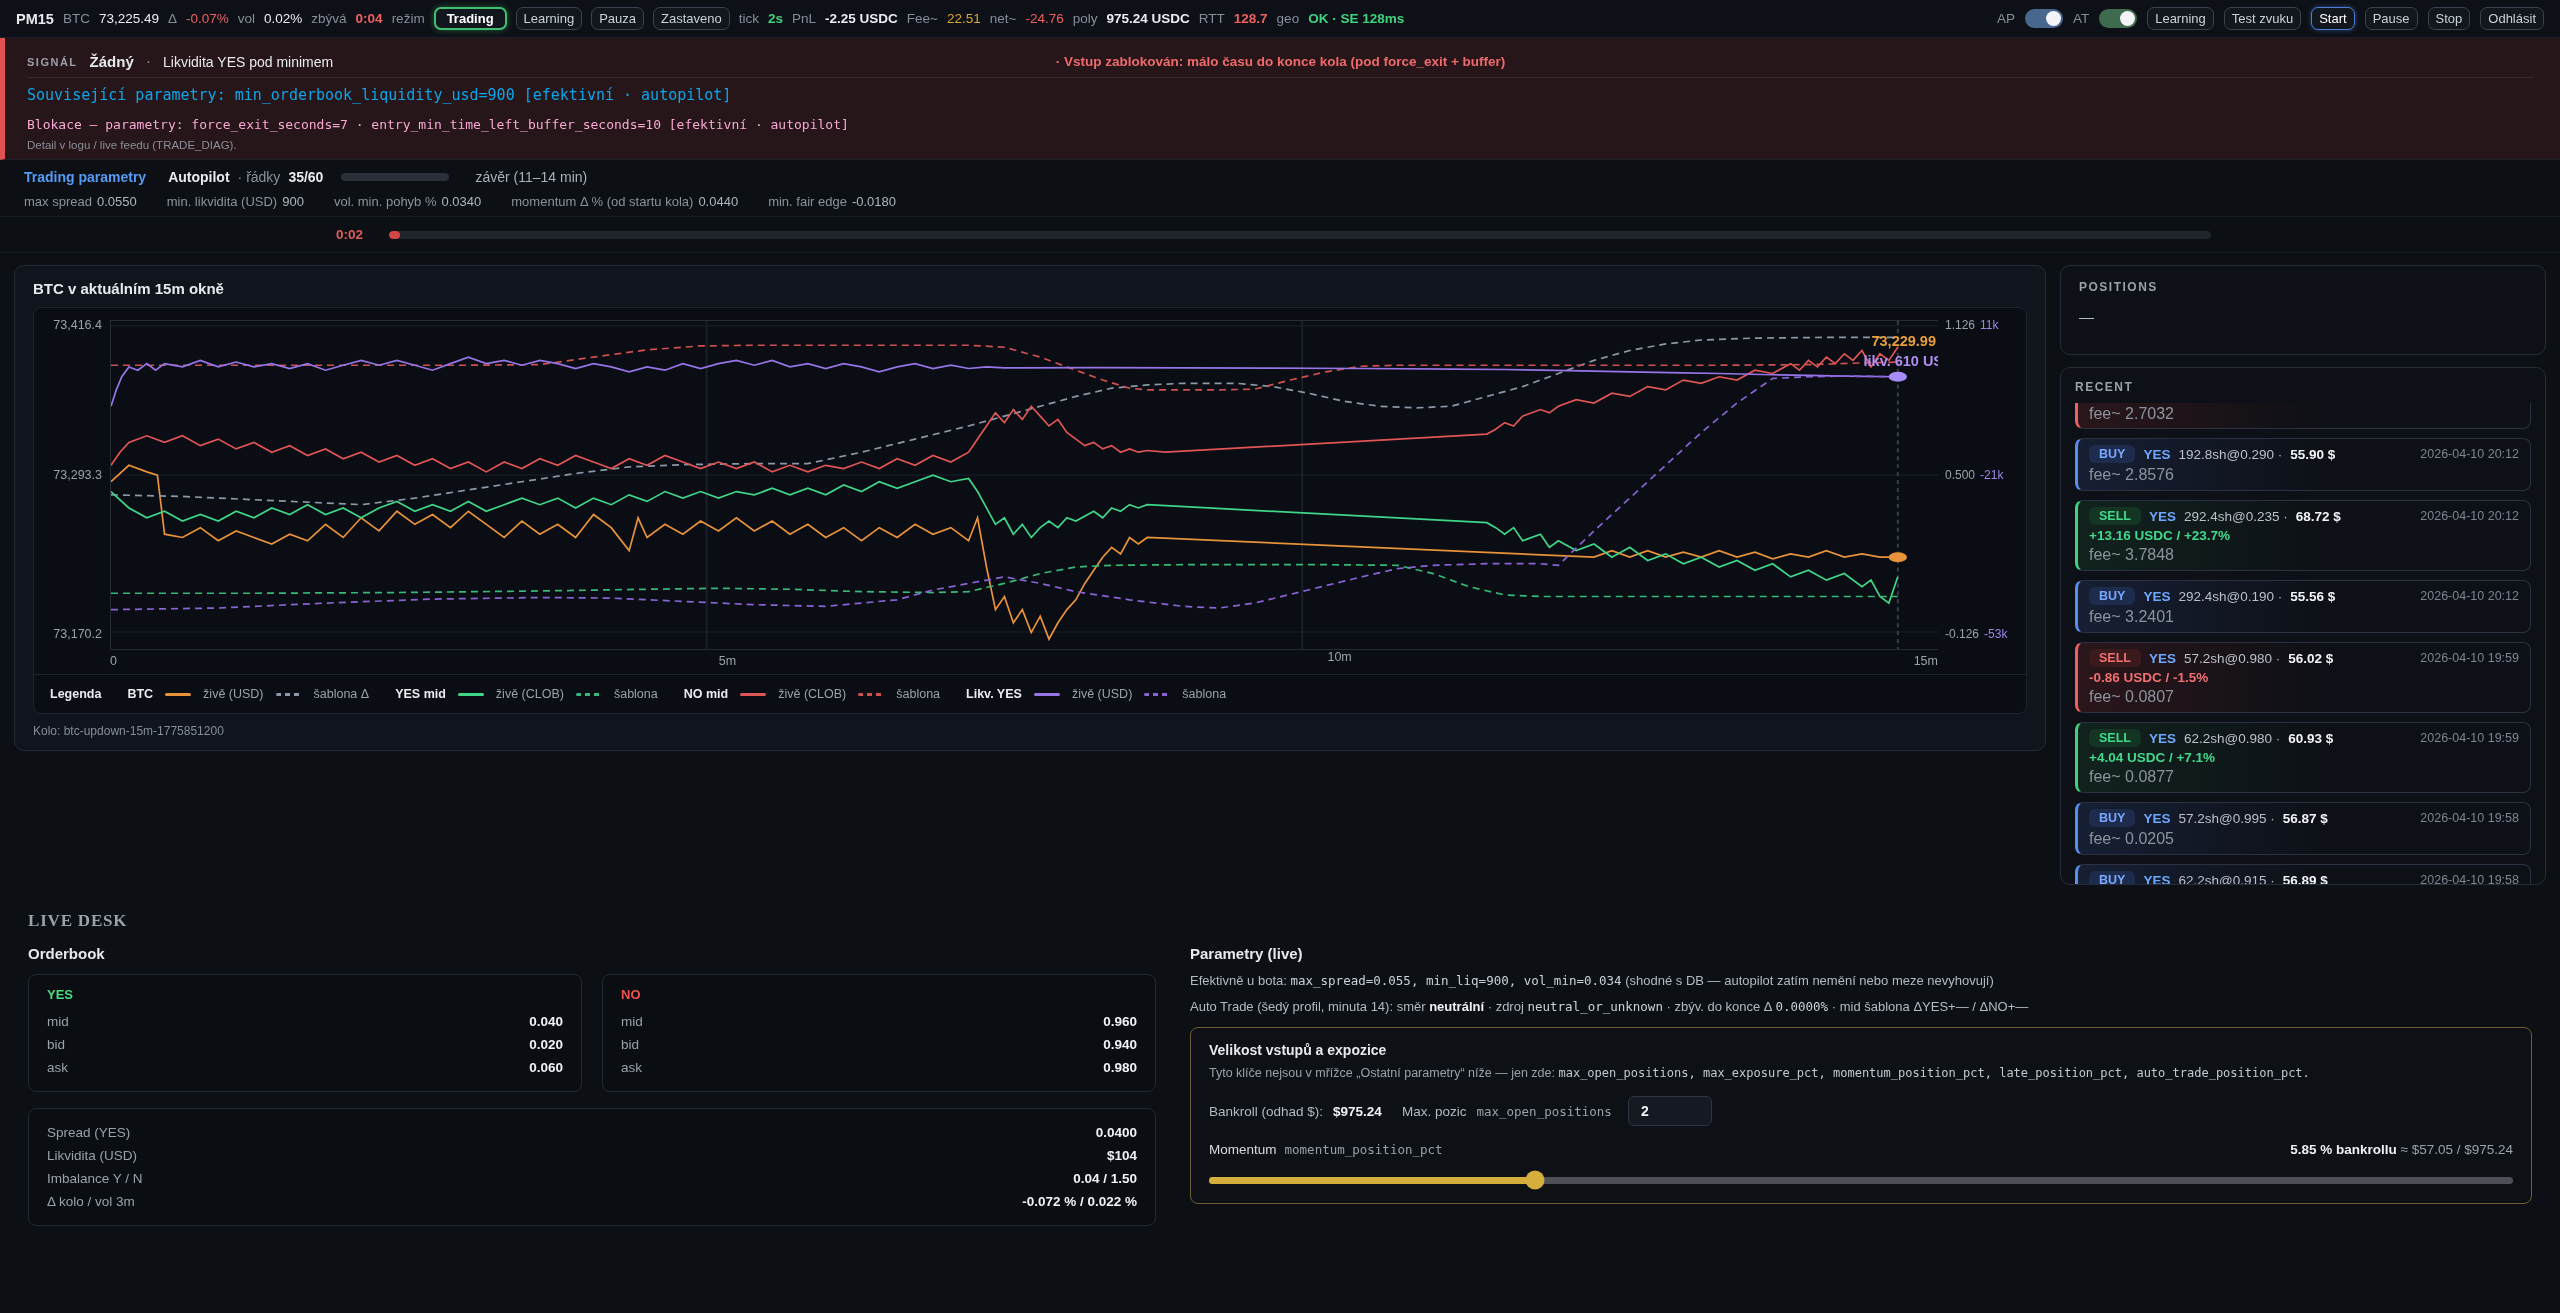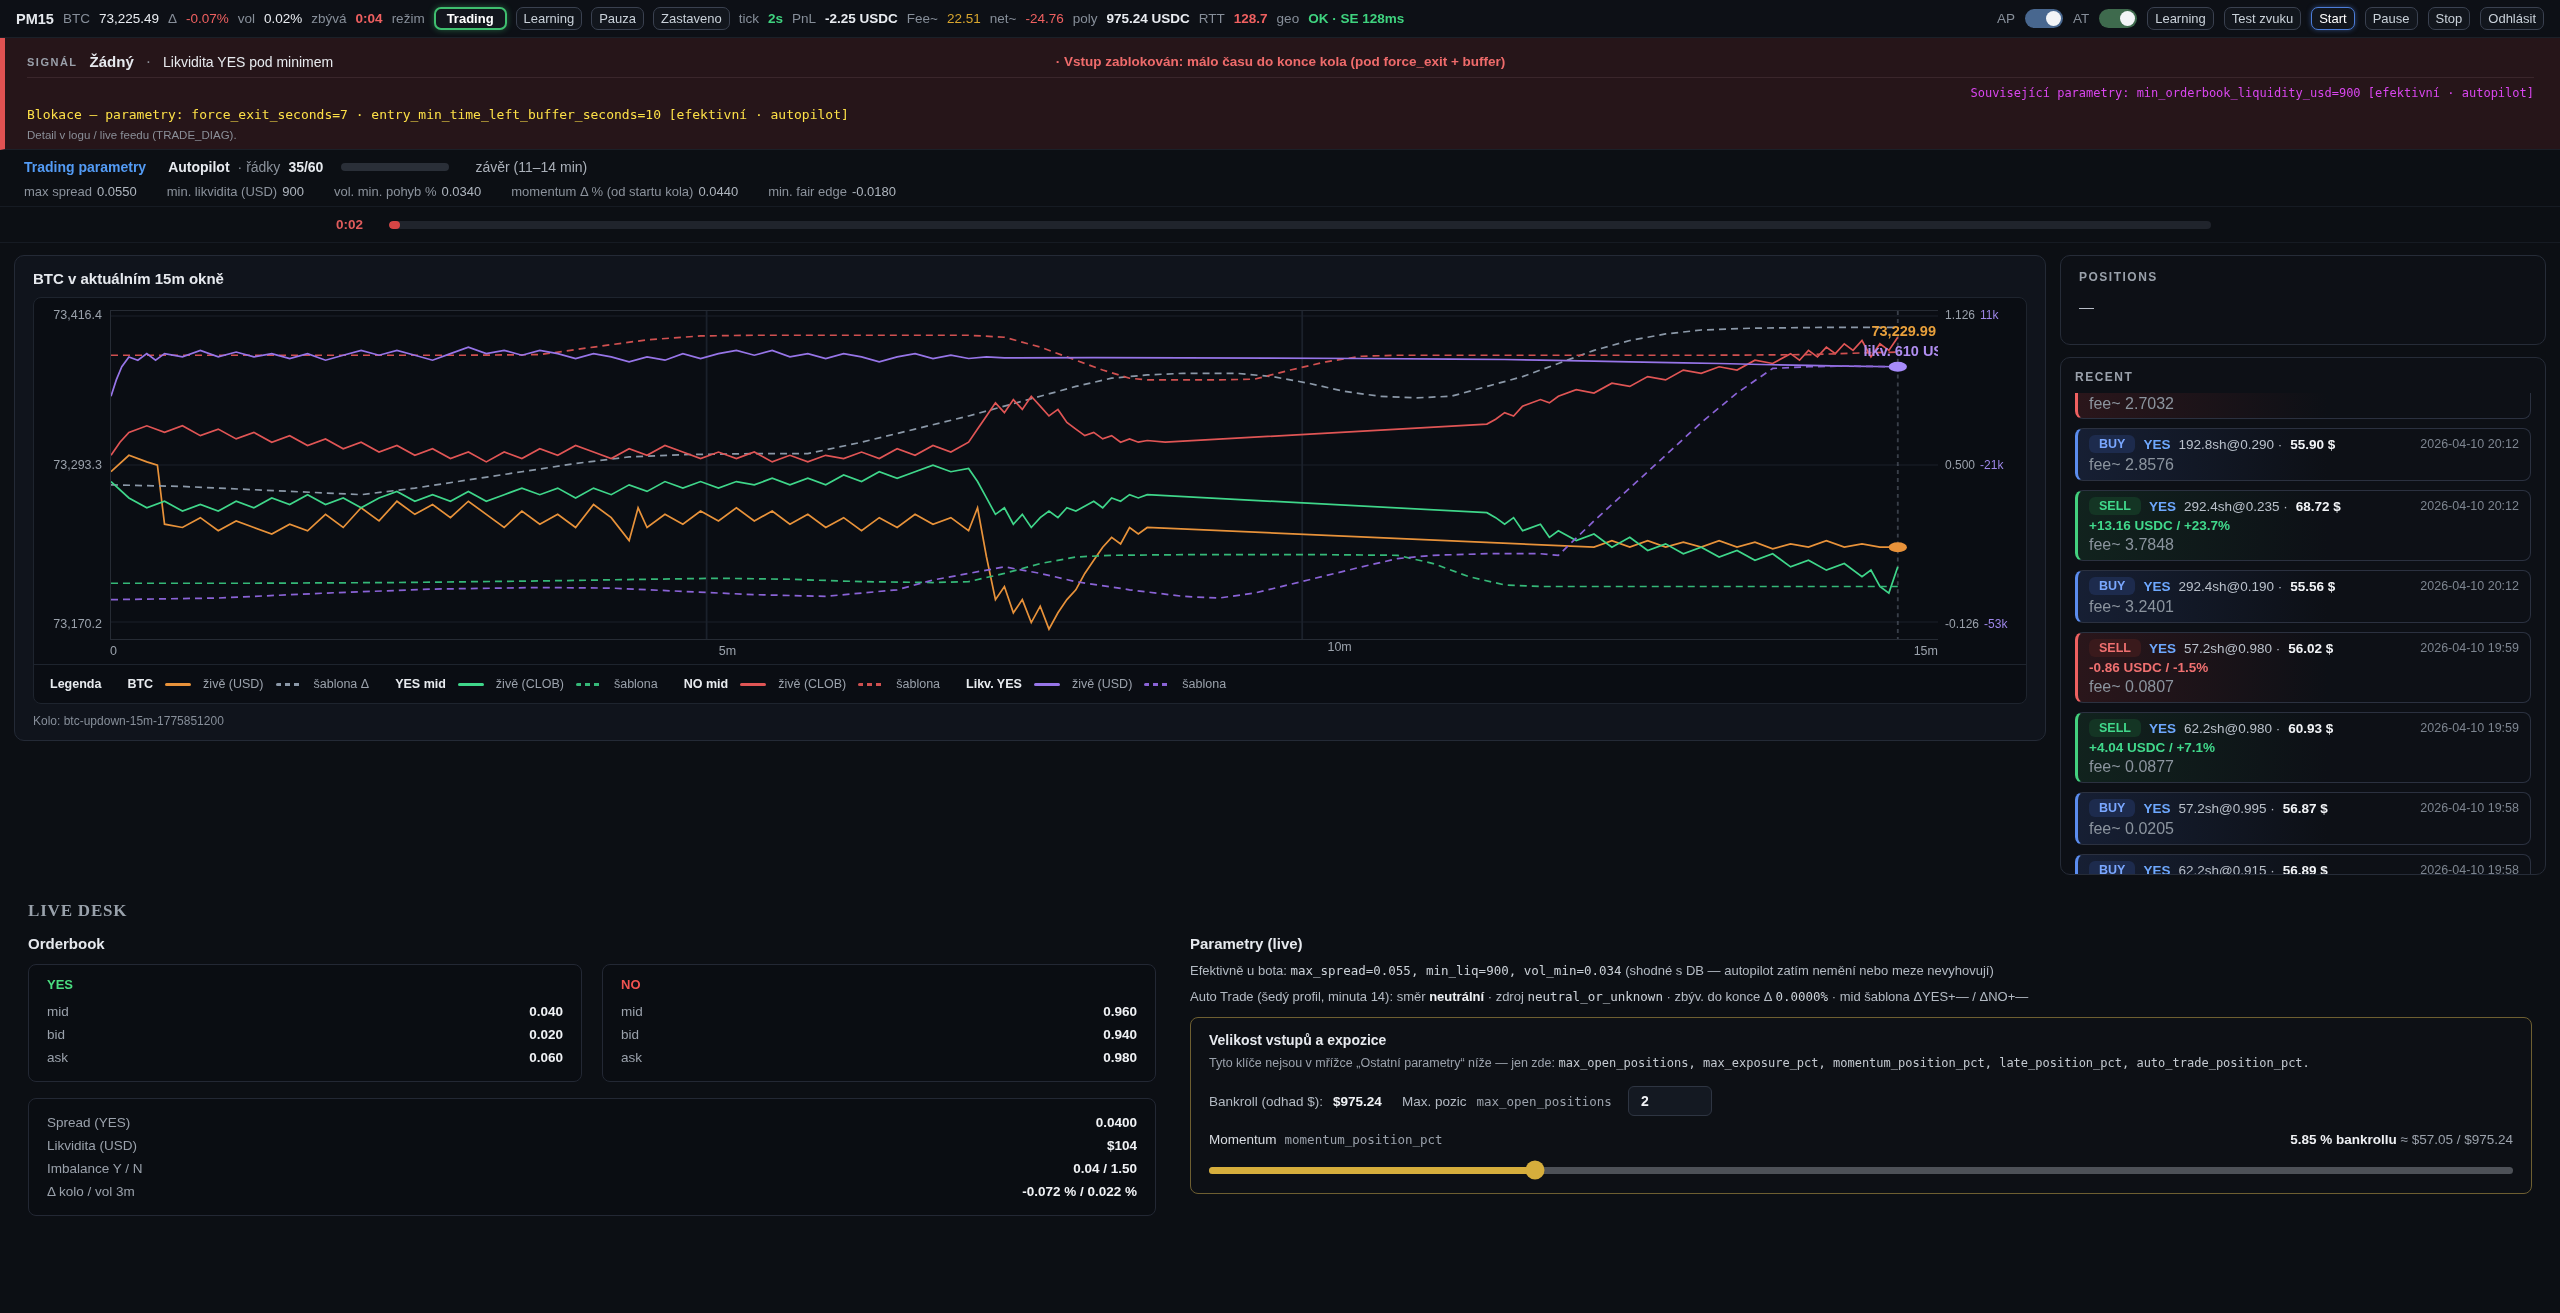--- a/index.html
+++ b/index.html
@@ -30,22 +30,22 @@
 
   
   .signal { background:#261519; border-left:5px solid #e05252; border-bottom:1px solid #1b2028;
     padding:8px 26px 8px 22px; position:relative; }
   .sig-row1 { display:flex; align-items:center; gap:12px; height:32px; border-bottom:1px solid #3a262b; position:relative; }
   .sig-label { color:#9aa0aa; font-size:11px; letter-spacing:1.5px; font-weight:700;text-align:right; }
   .sig-name { font-size:15px; font-weight:700; }
   .sig-dot { color:#8b8f98; }
   .sig-text { font-size:14px; color:#e7eaee; }
   .sig-blocked { position:absolute; left:50%; transform:translateX(-50%); color:#ef6b6b; font-size:13.5px; font-weight:600; white-space:nowrap; }
-  .sig-mono1 { margin-top:8px; font-size:12px; color:#d946ef;text-align:right; }
-  .sig-mono2 { margin-top:7px; font-size:13px; color:#fde047; }
+  .sig-mono1 { margin-top:8px; font-size:15px; color:#0ea5e9; }
+  .sig-mono2 { margin-top:13px; font-size:13px; color:#f9a8d4; }
   .sig-detail { margin-top:7px; font-size:11.5px; color:#8a8f98; }
 
   
   .tparams { padding:9px 24px 7px; border-bottom:1px solid #161b23; }
   .tp-row1 { display:flex; align-items:center; gap:8px; font-size:14px; }
   .tp-link { color:#539bf5; font-weight:700; cursor:pointer; }
   .tp-auto { font-weight:700; margin-left:14px; }
   .tp-gray { color:#8b929c; }
   .tp-strong { font-weight:700; }
   .tp-bar { width:108px; height:8px; background:#2a2f38; border-radius:4px; overflow:hidden; margin:0 10px; }

